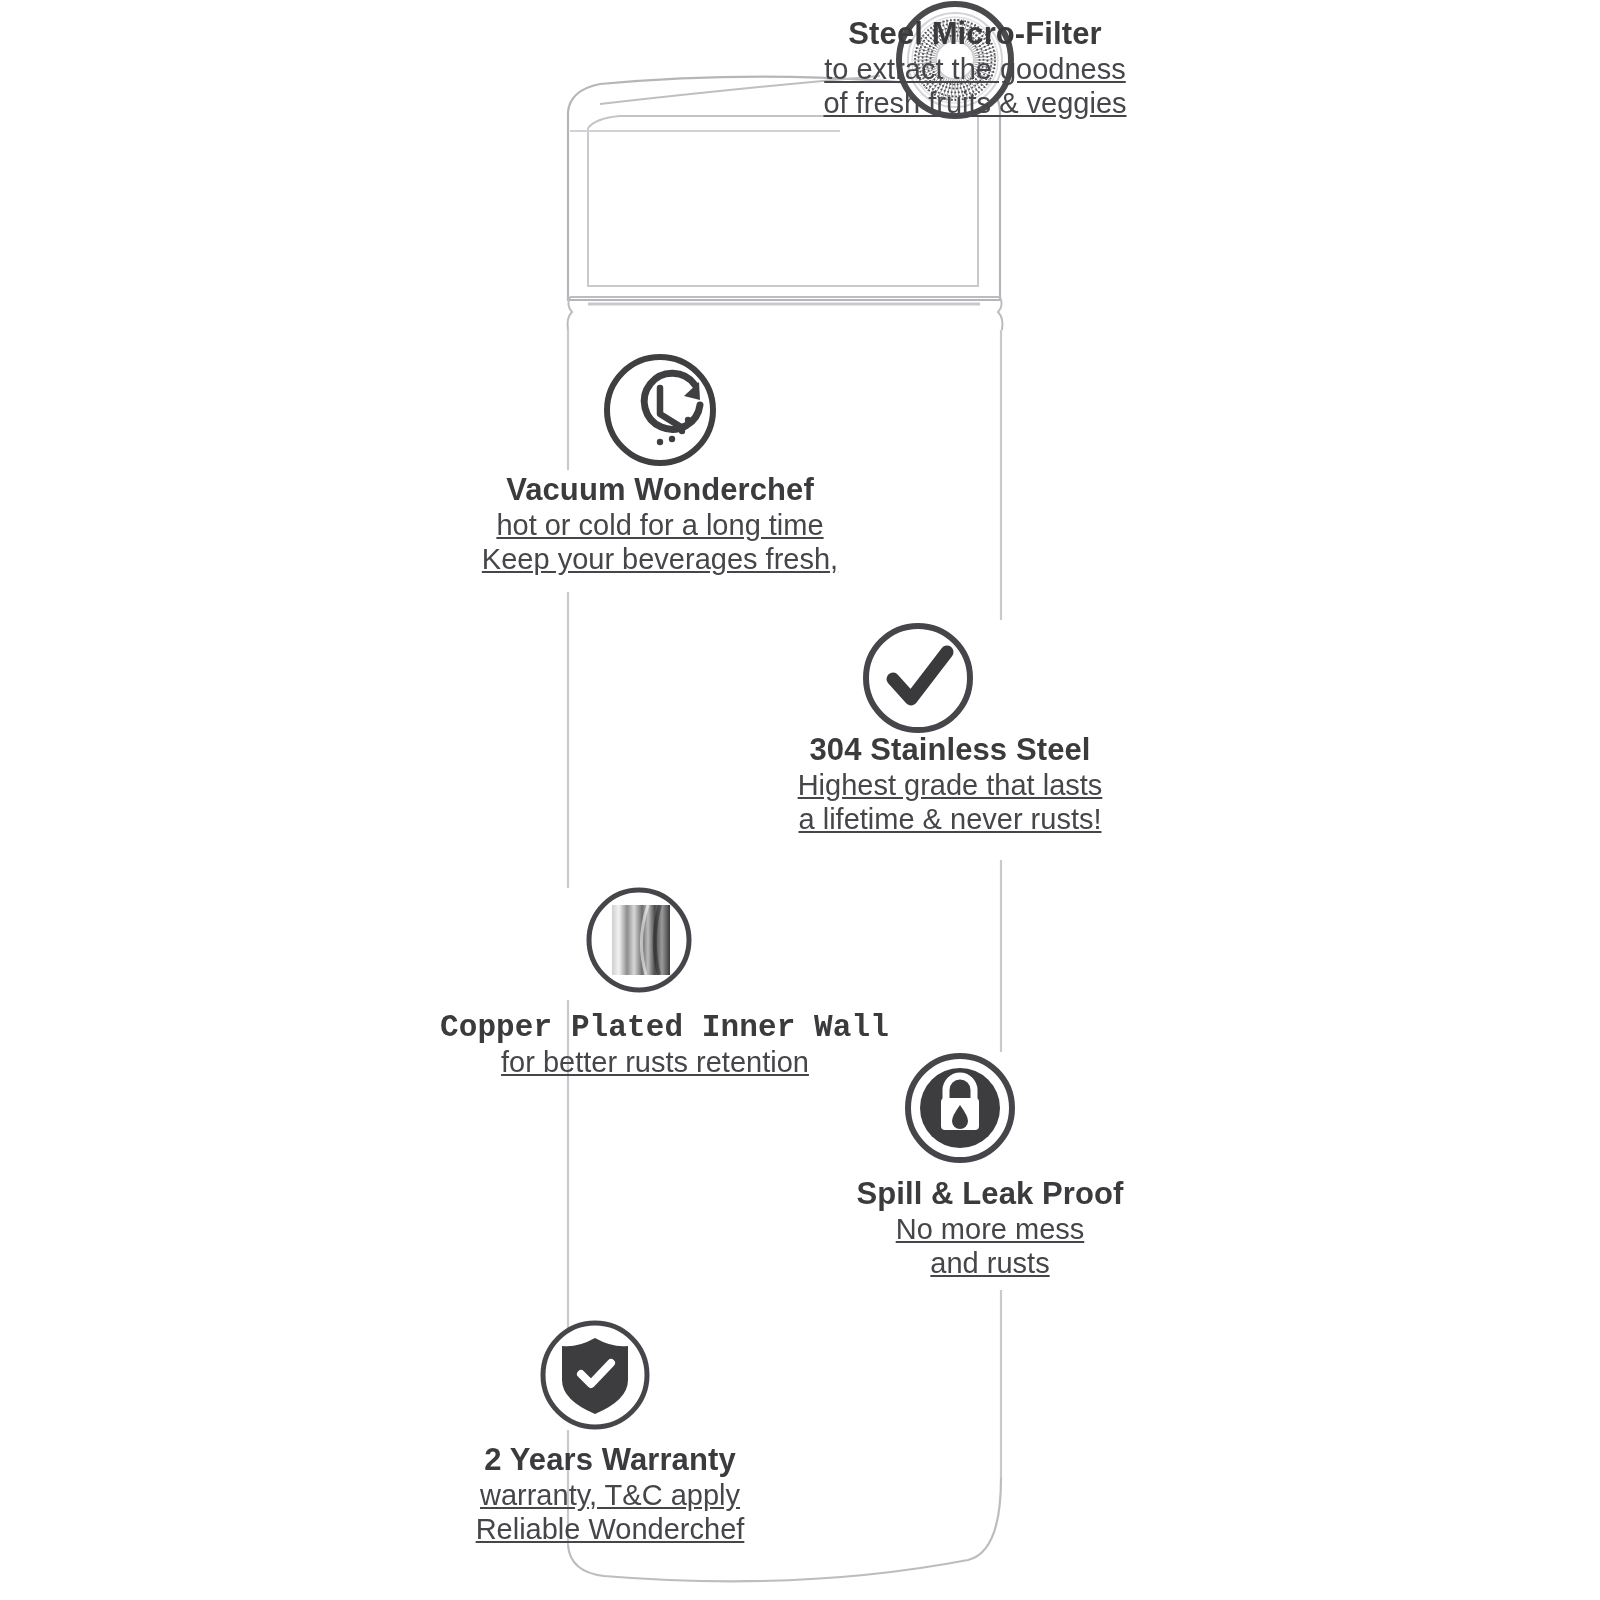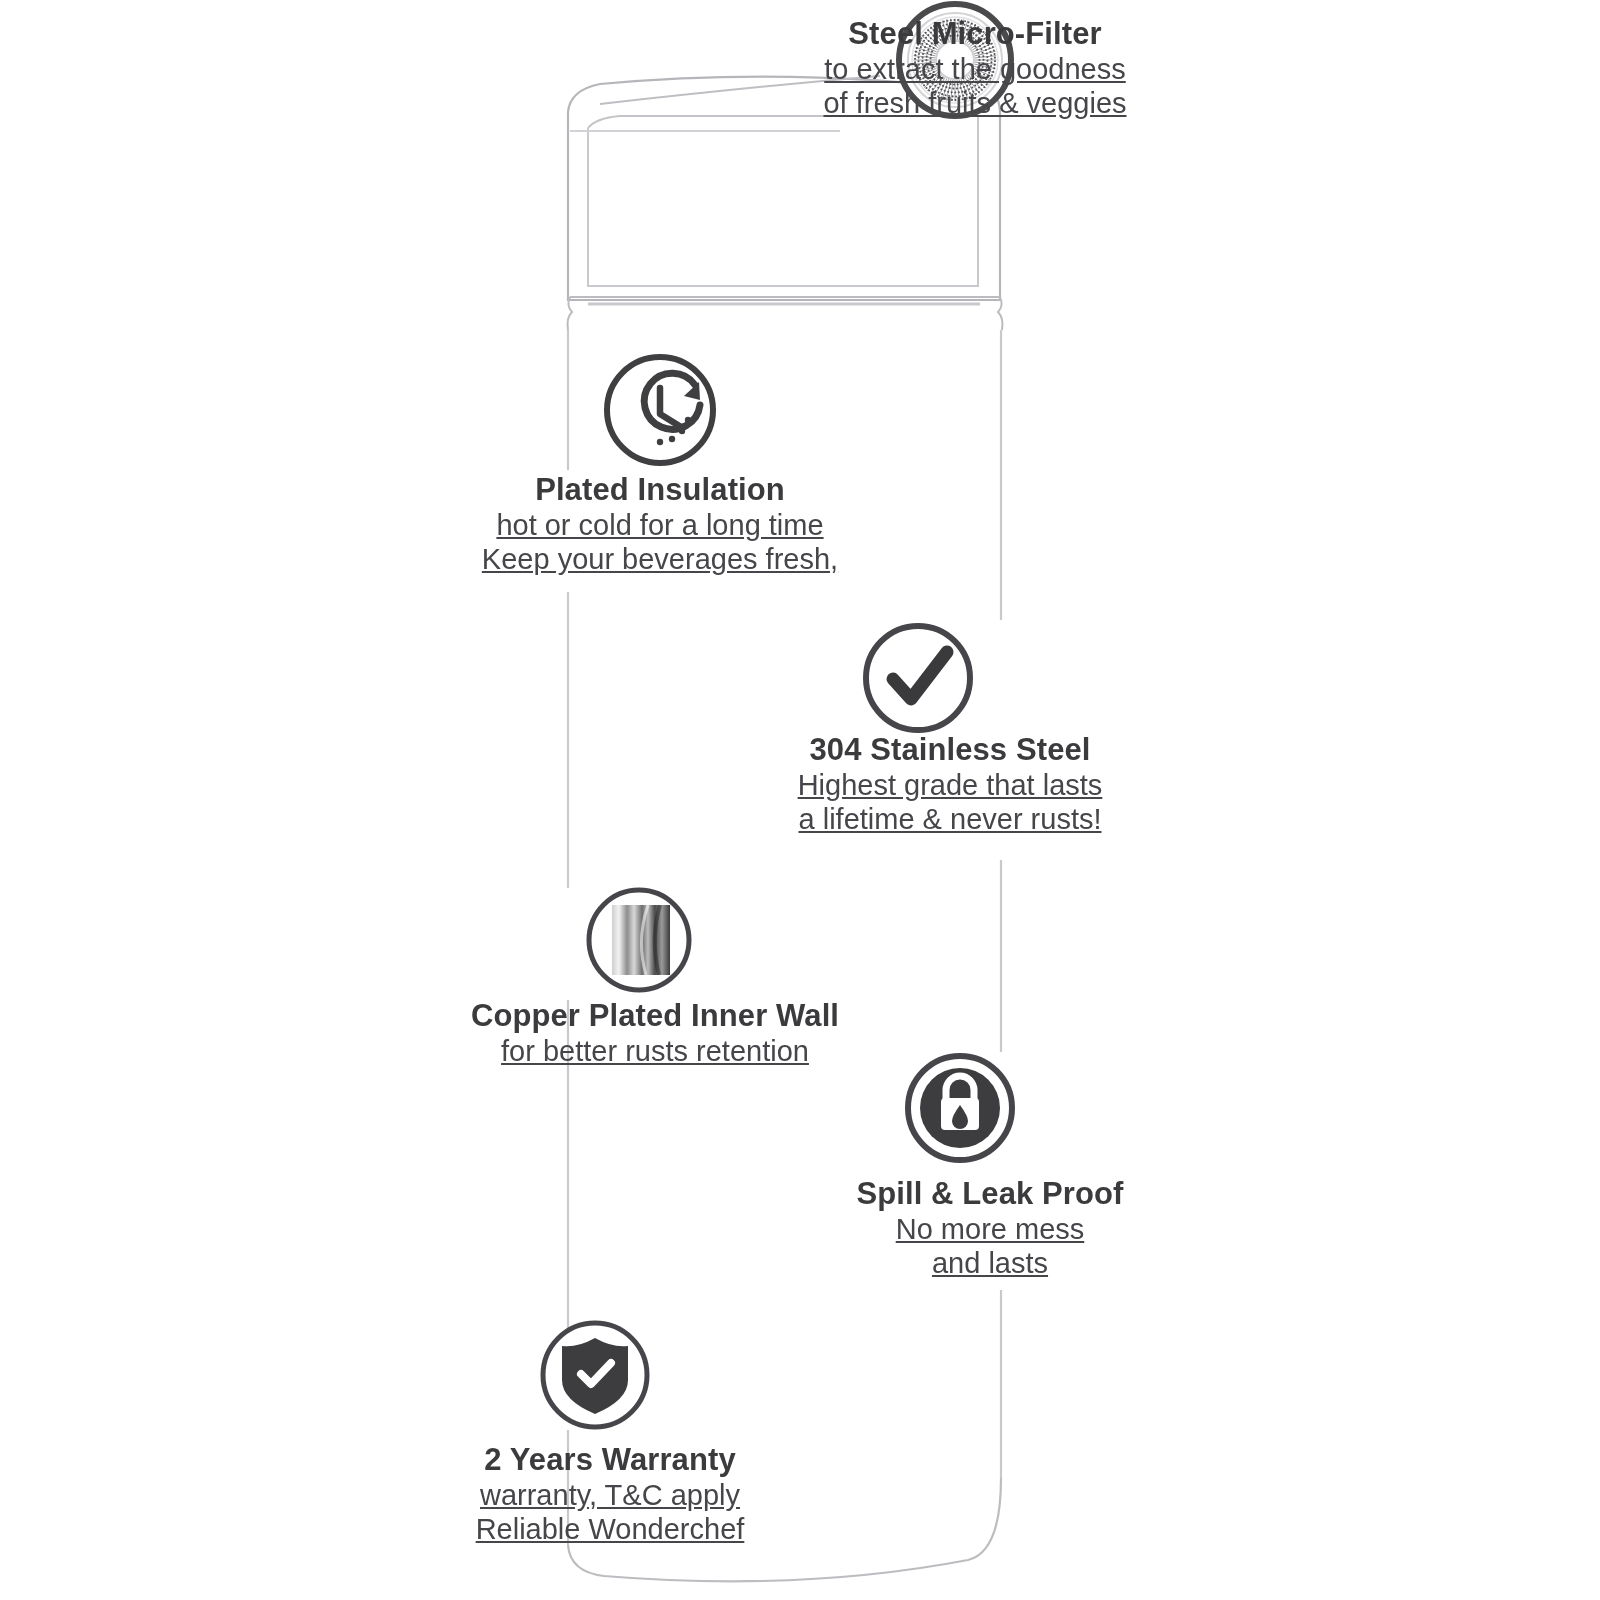--- a/index.html
+++ b/index.html
@@ -33,21 +33,21 @@
   .f-a .fdesc{font-size:29px;line-height:1.18;}
 
   
   #feat-filter{left:760px;top:-2px;width:430px;}
   #feat-filter .ftitle{margin-top:14px;}
   #feat-vacuum{left:440px;top:352px;width:440px;}
   #feat-vacuum .ftitle{margin-top:12px;}
   #feat-steel{left:740px;top:618px;width:420px;}
   #feat-steel .ftitle{margin-top:4px;}
   #feat-copper{left:440px;top:884px;width:430px;}
-  #feat-copper .ftitle{margin-top:4px;}
+  #feat-copper .ftitle{margin-top:16px;font-family:Liberation Mono, monospace;}
   #feat-spill{left:800px;top:1052px;width:380px;}
   #feat-spill .ftitle{margin-top:12px;}
   #feat-warranty{left:430px;top:1320px;width:360px;}
   #feat-warranty .ftitle{margin-top:12px;}
 
   .gap{height:4px;}
 </style>
 </head>
 <body>
 
@@ -503,21 +503,21 @@
     <div class="gap"></div>
     <div class="ftitle">Steel Micro-Filter</div>
     <div class="fdesc">
       <div>to extract the goodness</div>
       <div>of fresh fruits &amp; veggies</div>
     </div>
   </div>
 
   <div class="feature f-a" id="feat-vacuum">
     <div style="height:108px"></div>
-    <div class="ftitle">Plated Insulation</div>
+    <div class="ftitle">Vacuum Wonderchef</div>
     <div class="fdesc">
       <div>hot or cold for a long time</div>
       <div>Keep your beverages fresh,</div>
     </div>
   </div>
 
   <div class="feature f-a" id="feat-steel">
     <div style="height:110px"></div>
     <div class="ftitle">304 Stainless Steel</div>
     <div class="fdesc">
@@ -532,21 +532,21 @@
     <div class="fdesc">
       <div>for better rusts retention</div>
     </div>
   </div>
 
   <div class="feature f-a" id="feat-spill">
     <div style="height:112px"></div>
     <div class="ftitle">Spill &amp; Leak Proof</div>
     <div class="fdesc">
       <div>No more mess</div>
-      <div>and lasts</div>
+      <div>and rusts</div>
     </div>
   </div>
 
   <div class="feature f-a" id="feat-warranty">
     <div style="height:110px"></div>
     <div class="ftitle">2 Years Warranty</div>
     <div class="fdesc">
       <div>warranty, T&amp;C apply</div>
       <div>Reliable Wonderchef</div>
     </div>

